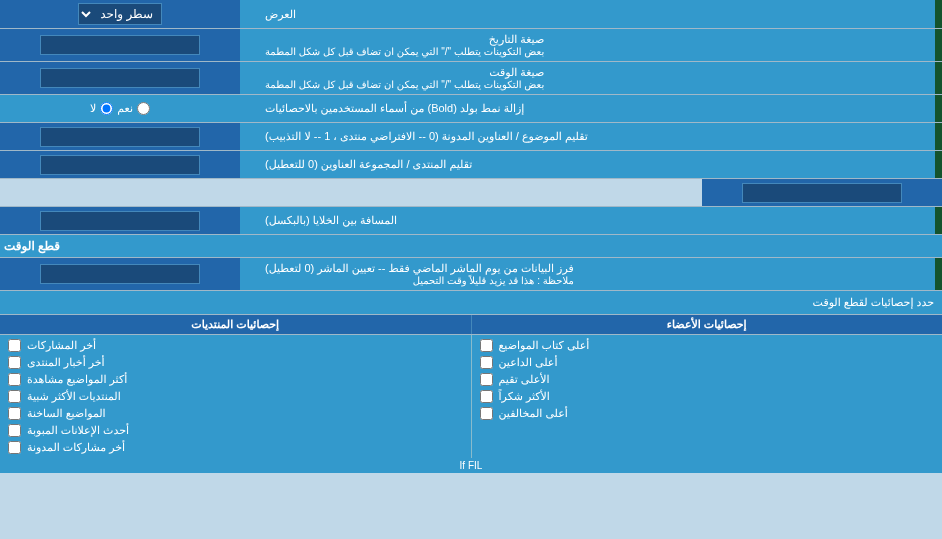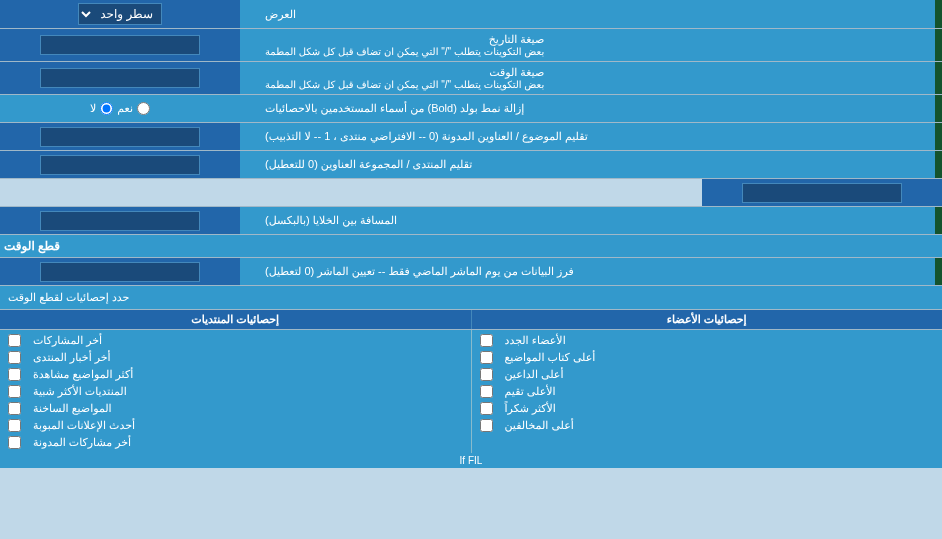--- a/index.html
+++ b/index.html
@@ -101,21 +101,21 @@
       padding: 2px 8px;
       border-left: 1px solid #88bbcc;
     }
 
     .checkbox-col:last-child { border-left: none; }
 
     .checkbox-item {
       display: flex;
       align-items: center;
       justify-content: flex-end;
-      gap: 12px;
+      gap: 6px;
       padding: 2px 0;
       color: #fff;
       font-size: 11px;
     }
 
     .checkbox-item input[type="checkbox"] {
       margin: 0;
     }
 
     .define-row {
@@ -123,21 +123,20 @@
       background: #3399cc;
       border-bottom: 1px solid #a0b8c8;
       min-height: 24px;
     }
 
     .define-label {
       flex: 1;
       color: #fff;
       display: flex;
       align-items: center;
-      justify-content: flex-end;
       padding: 3px 8px;
       font-size: 11px;
       text-align: right;
     }
 
     .bottom-note {
       background: #3399cc;
       color: #fff;
       font-size: 10px;
       padding: 2px 8px;
@@ -231,20 +230,21 @@
   </div>
 
   <div class="section-header">
     <span>قطع الوقت</span>
   </div>
 
   <div class="row">
     <div class="row-label">
       <div>
         <div>فرز البيانات من يوم الماشر الماضي فقط -- تعيين الماشر (0 لتعطيل)</div>
+        <small>ملاحظة : هذا قد يزيد قليلاً وقت التحميل</small>
       </div>
     </div>
     <div class="row-input" style="width:240px;">
       <input type="text" style="">
     </div>
   </div>
 
   <div class="define-row">
     <div class="define-label">
       <span>حدد إحصائيات لقطع الوقت</span>
@@ -257,24 +257,20 @@
     </div>
     <div style="flex:1; color:#fff; text-align:center; padding:3px 6px; font-size:11px; font-weight:bold;">
       <span>إحصائيات المنتديات</span>
     </div>
   </div>
 
   <div class="checkboxes-container">
 
     <div class="checkbox-col">
       <div class="checkbox-item">
-        <span>الأعضاء الجدد</span>
-        <input type="checkbox" style="">
-      </div>
-      <div class="checkbox-item">
         <span>أعلى كتاب المواضيع</span>
         <input type="checkbox" style="">
       </div>
       <div class="checkbox-item">
         <span>أعلى الداعين</span>
         <input type="checkbox" style="">
       </div>
       <div class="checkbox-item">
         <span>الأعلى تقيم</span>
         <input type="checkbox" style="">

